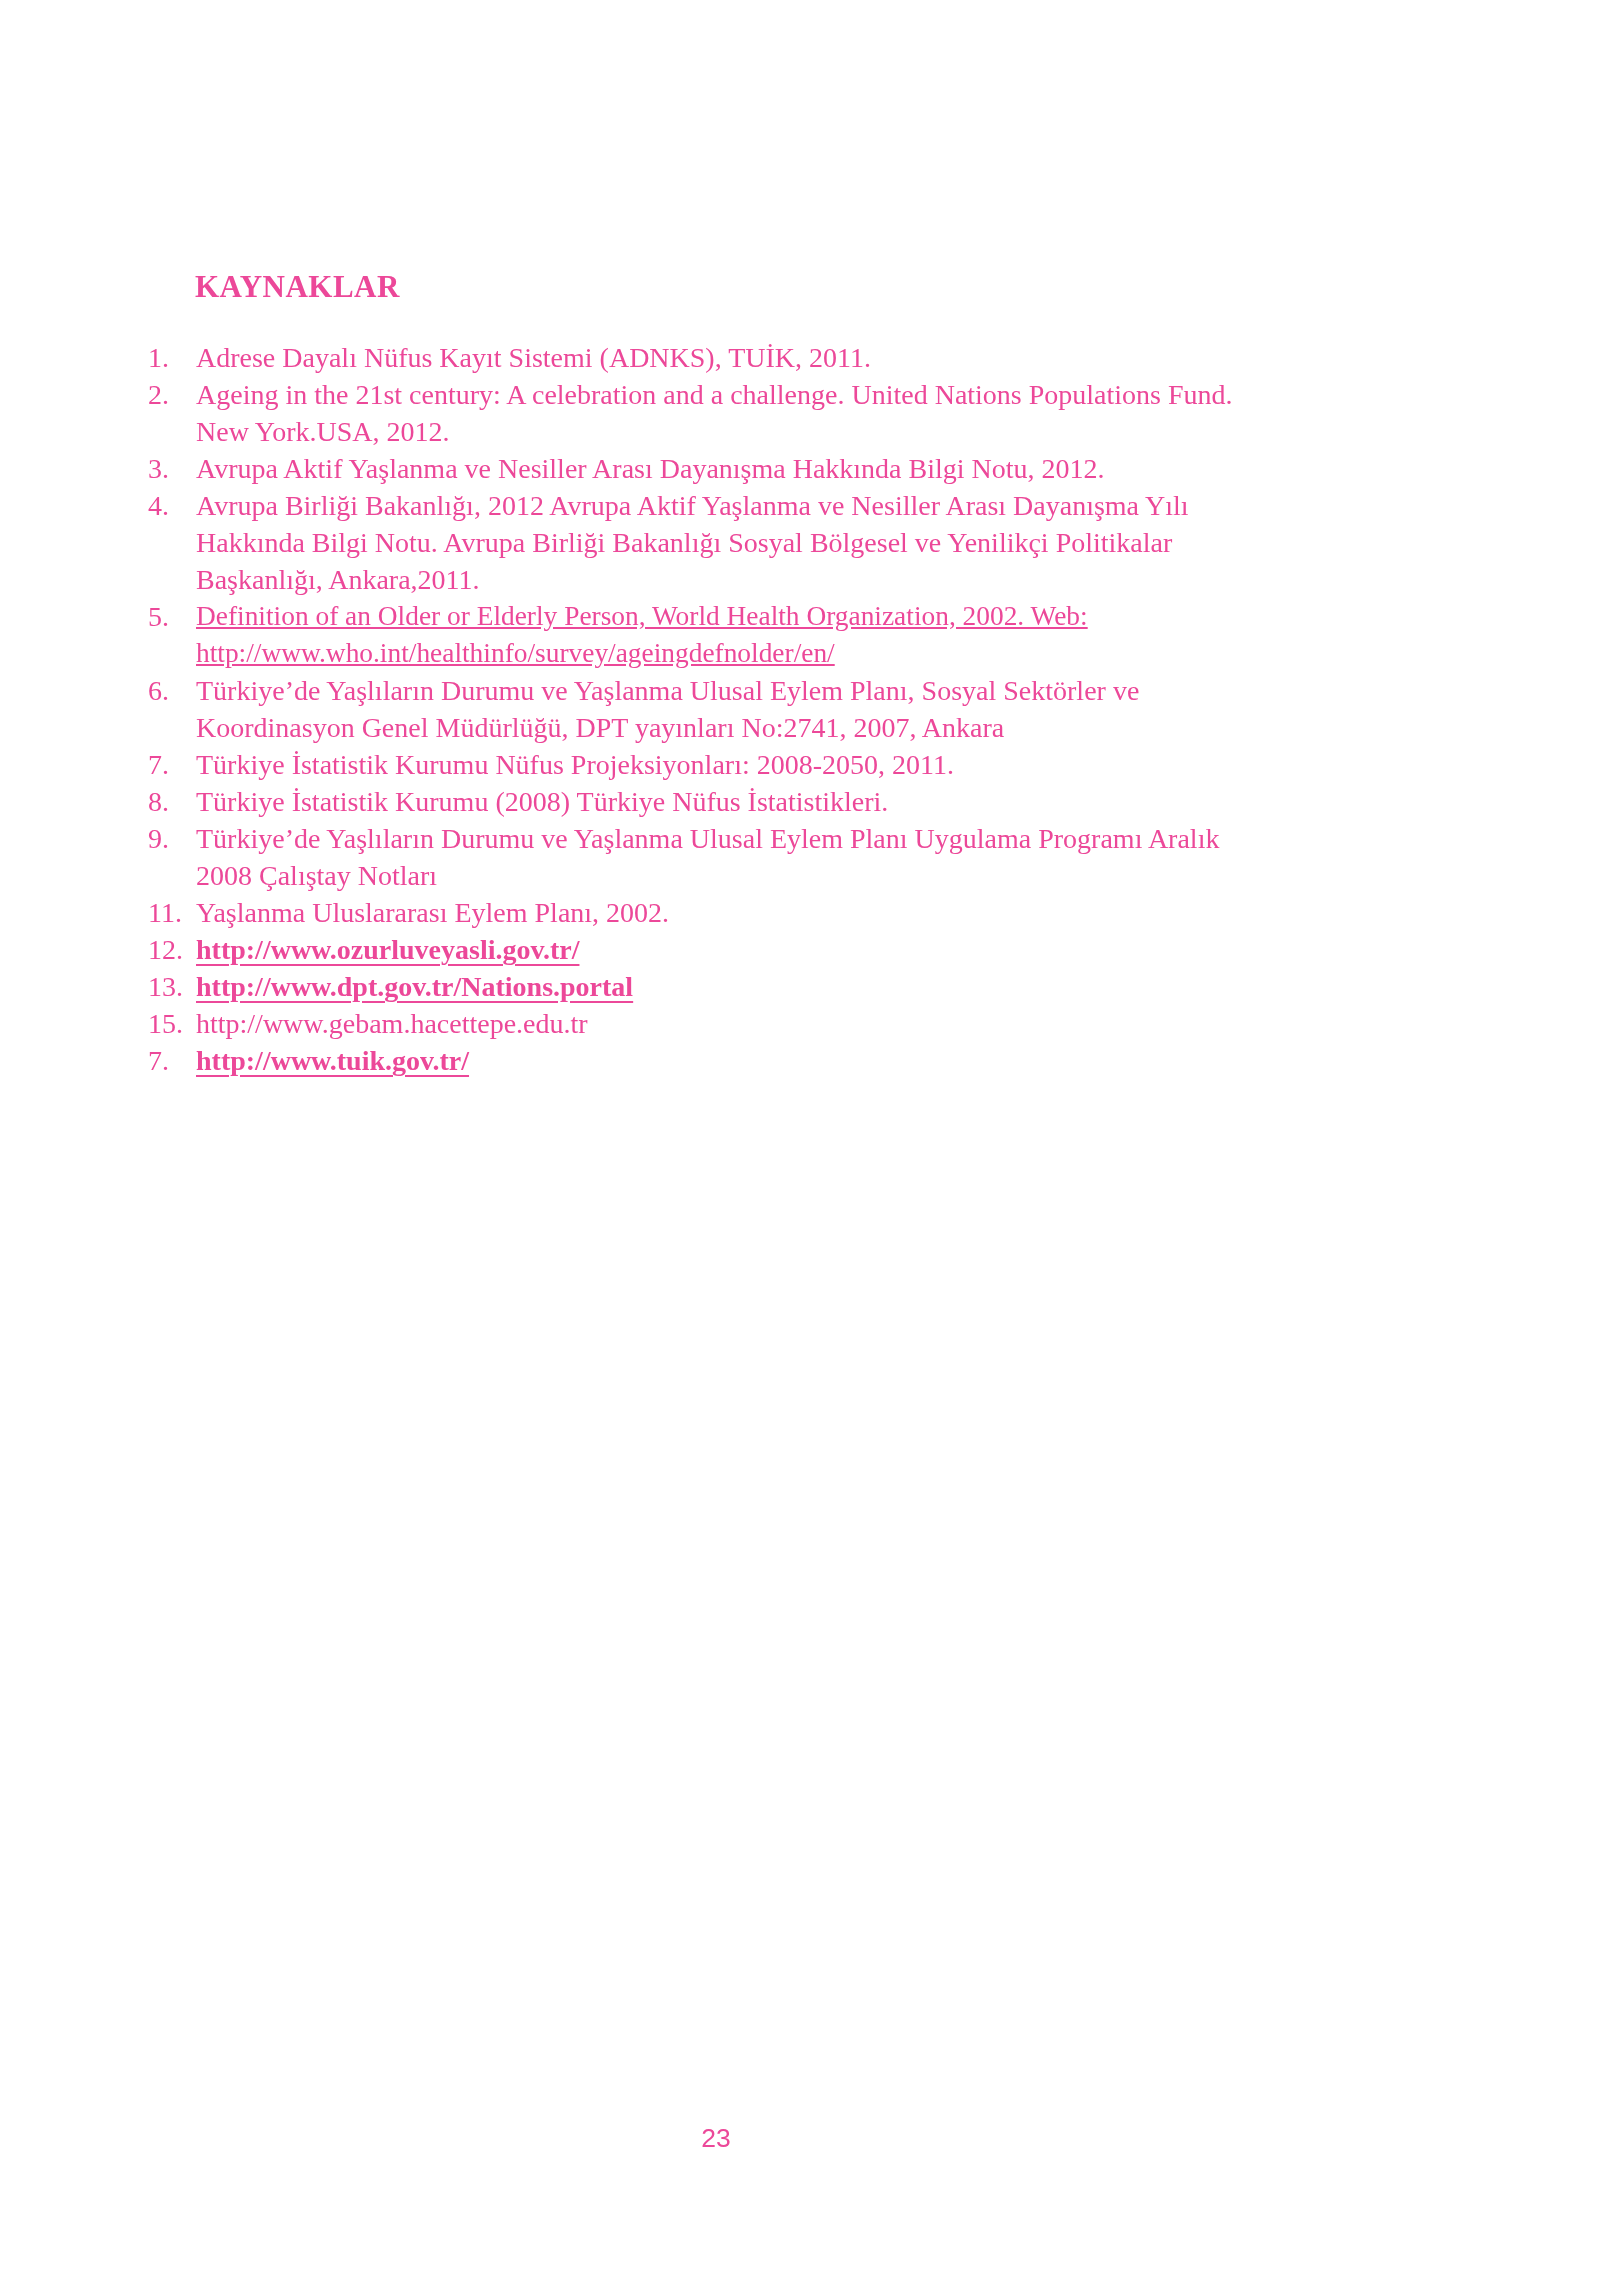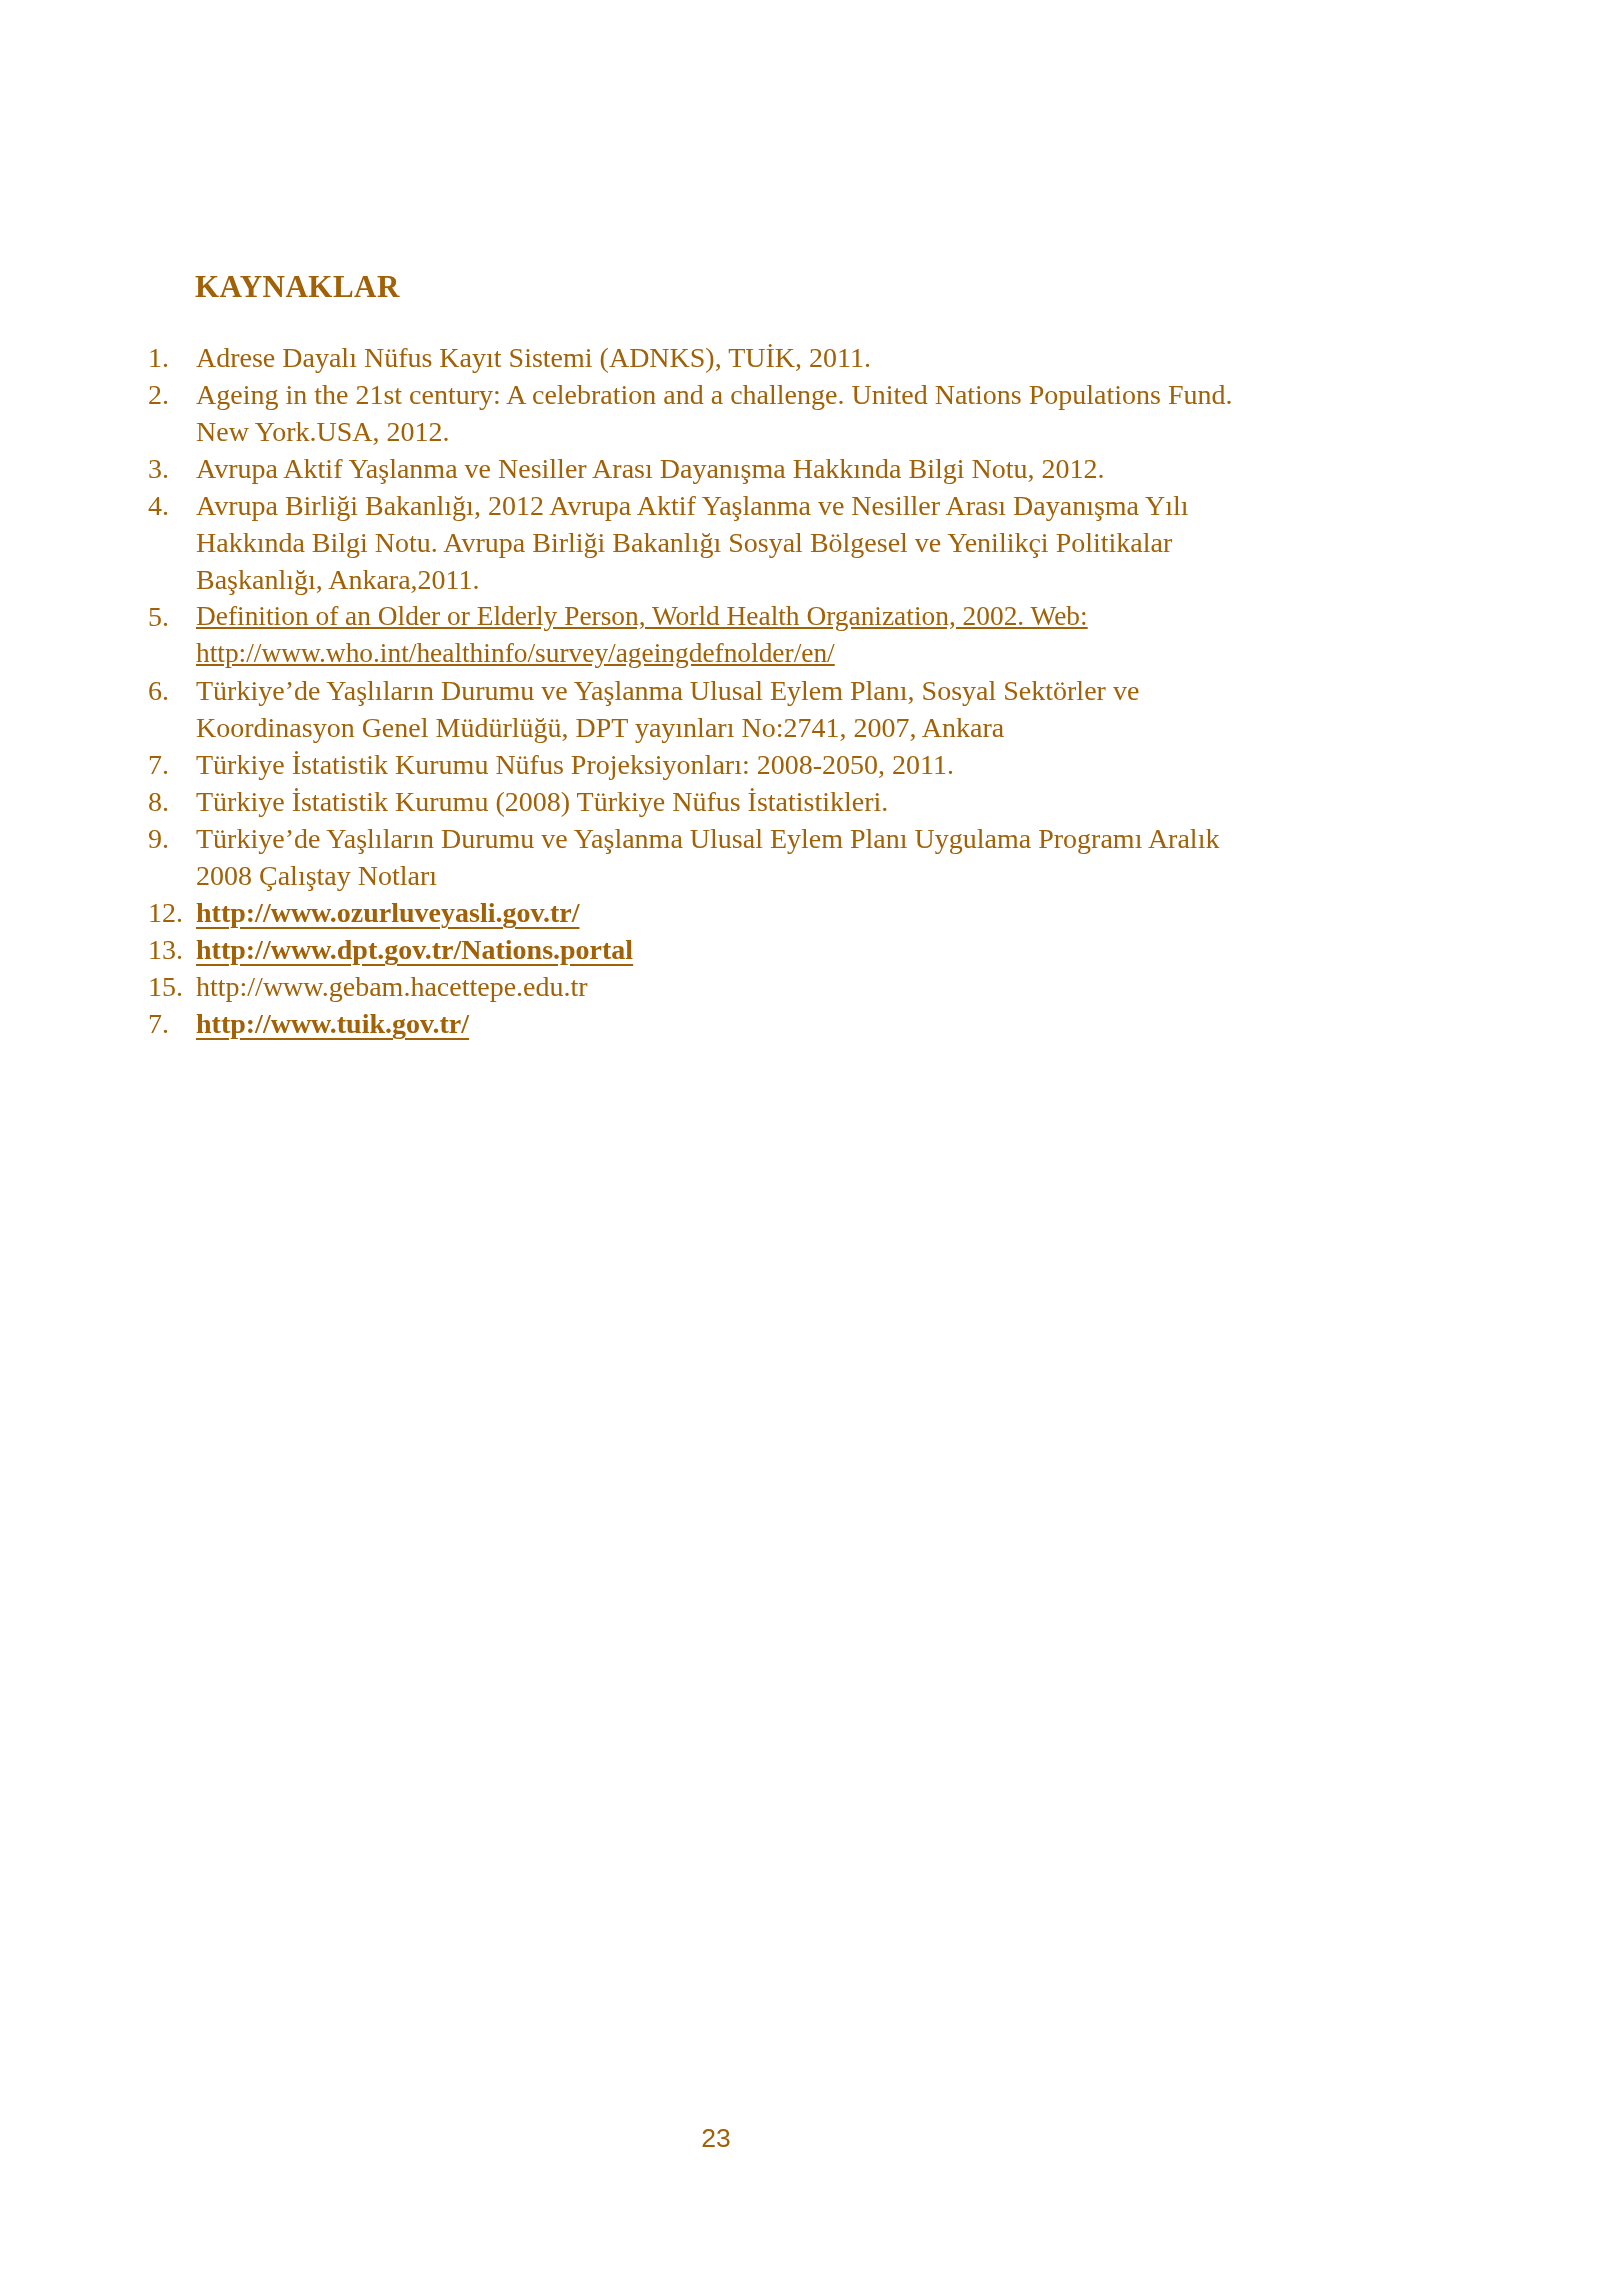--- a/index.html
+++ b/index.html
@@ -7,21 +7,21 @@
     padding: 0;
     background: #888;
   }
   .page {
     position: relative;
     width: 1620px;
     height: 2293px;
     background: #ffffff;
     margin: 0 auto;
     overflow: hidden;
-    color: #a16207;
+    color: #ec4899;
     font-family: "Liberation Serif", serif;
   }
   .doc-title {
     position: absolute;
     left: 195px;
     top: 267px;
     font-size: 31px;
     font-weight: bold;
     letter-spacing: 0.5px;
     line-height: 39px;
@@ -126,20 +126,24 @@
       <span class="ref-text">Türkiye İstatistik Kurumu (2008) Türkiye Nüfus İstatistikleri.</span>
     </div>
 
     <div class="ref-row">
       <span class="ref-num">9.</span>
       <span class="ref-text">Türkiye’de Yaşlıların Durumu ve Yaşlanma Ulusal Eylem Planı Uygulama Programı Aralık
 2008 Çalıştay Notları</span>
     </div>
 
 
+    <div class="ref-row">
+      <span class="ref-num">11.</span>
+      <span class="ref-text">Yaşlanma Uluslararası Eylem Planı, 2002.</span>
+    </div>
 
     <div class="ref-row">
       <span class="ref-num">12.</span>
       <span class="ref-text link">http://www.ozurluveyasli.gov.tr/</span>
     </div>
 
     <div class="ref-row">
       <span class="ref-num">13.</span>
       <span class="ref-text link">http://www.dpt.gov.tr/Nations.portal</span>
     </div>

